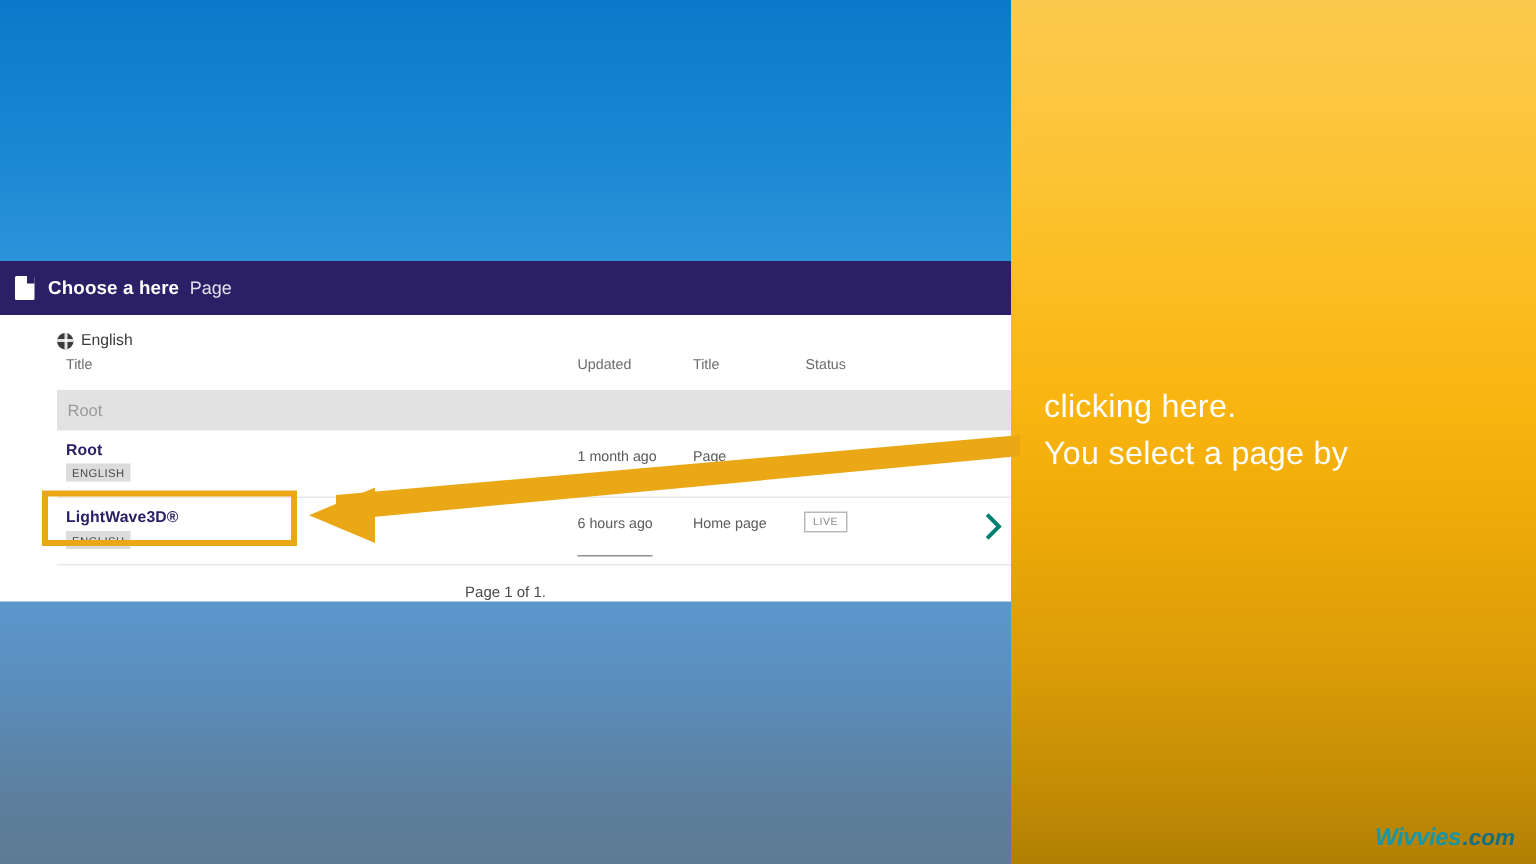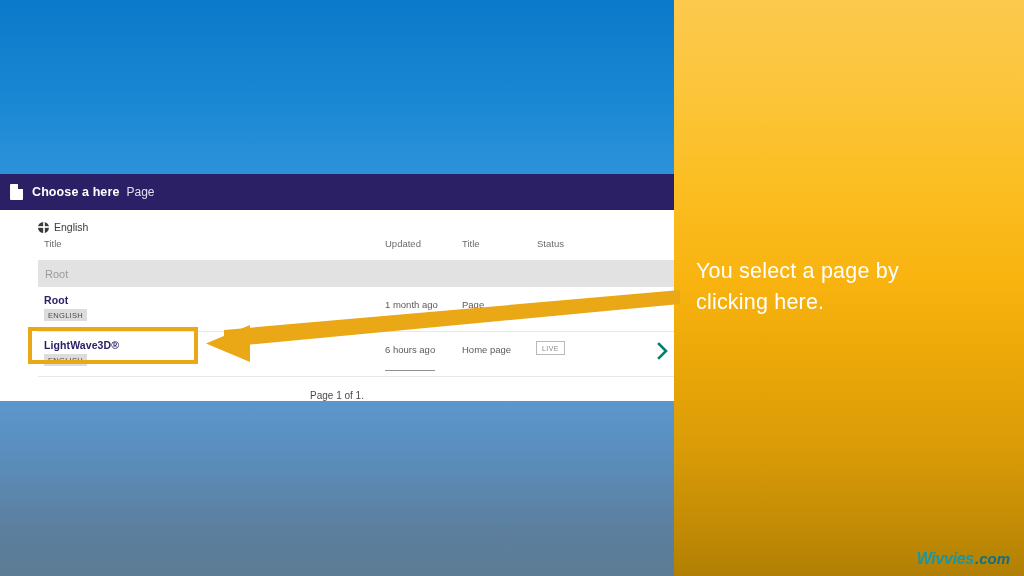--- a/index.html
+++ b/index.html
@@ -386,22 +386,22 @@
   </div>
 
   <svg class="arrow-svg" viewBox="0 0 1024 576">
     <polygon points="680,290 680,304 224,347 224,330" fill="#eaa816"></polygon>
     <polygon points="250,325 250,362 206,343.5" fill="#eaa816"></polygon>
   </svg>
 
   <div class="highlight-box"></div>
 
   <div class="callout">
+    <div>clicking here.</div>
     <div>You select a page by</div>
-    <div>clicking here.</div>
   </div>
 
   <div class="watermark">
     <span class="wm-main">Wivvies</span>
     <span class="wm-tld">.com</span>
   </div>
 
 </div>
 
 </body></html>

